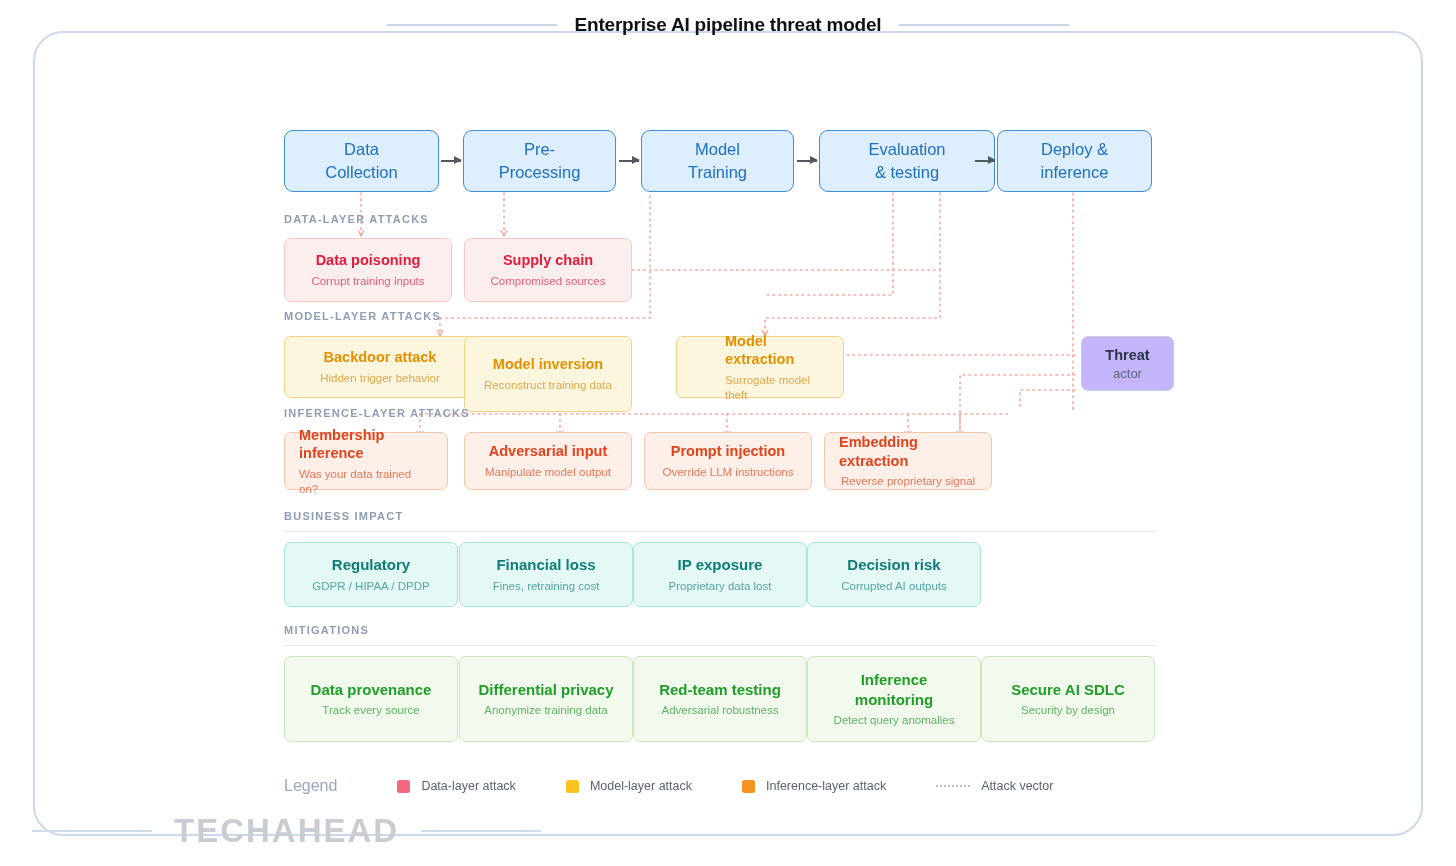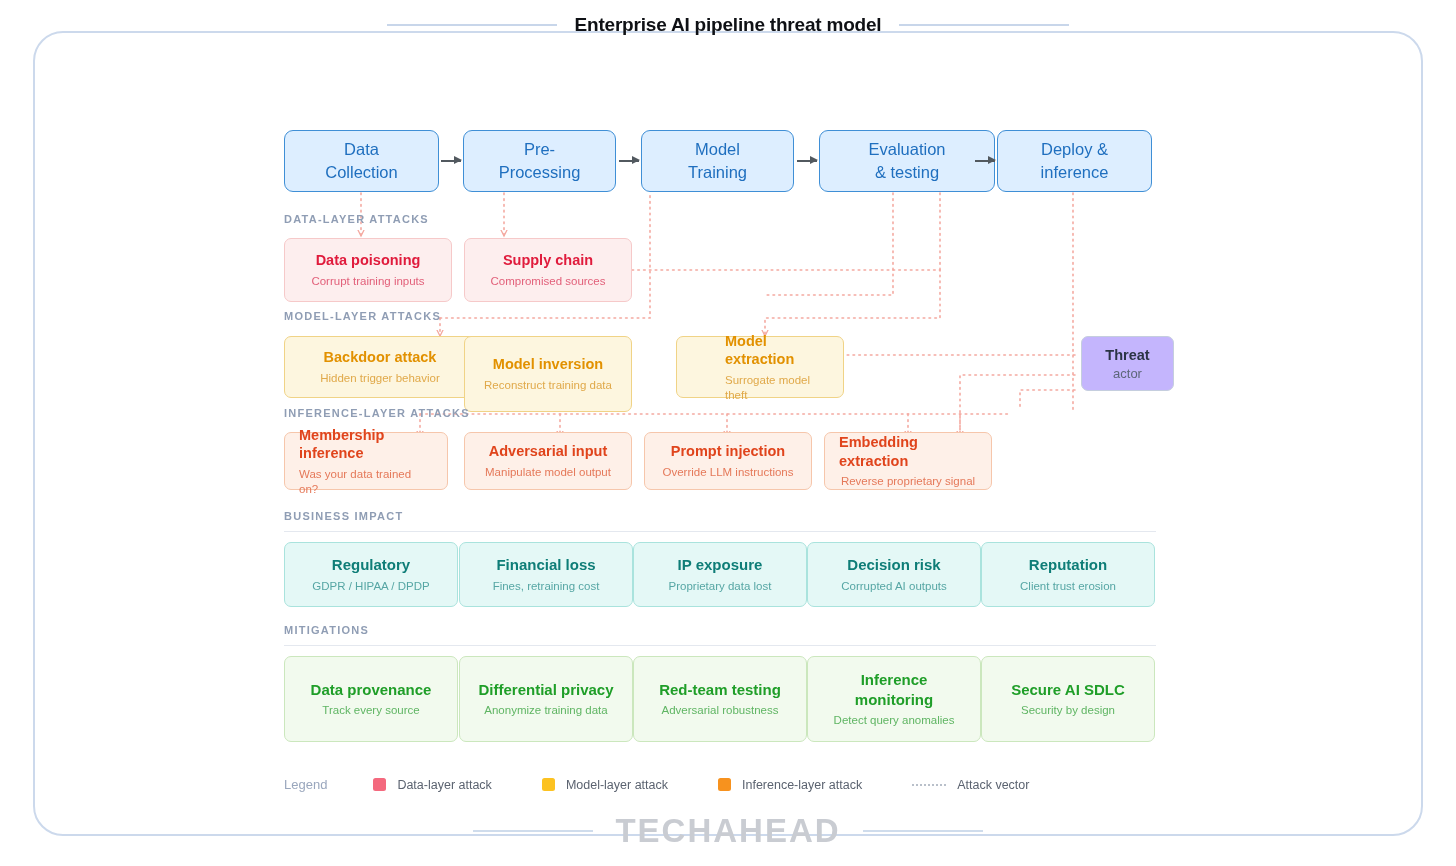--- a/index.html
+++ b/index.html
@@ -29,21 +29,21 @@
 
   
   .outer-frame {
     position: absolute; left: 33px; top: 31px; width: 1390px; height: 805px;
     border: 2px solid #ccd9ec; border-radius: 30px; background: transparent;
   }
 
   
   .footer-row {
     position: absolute; top: 812px; left: 0; width: 1456px;
-    display: flex; align-items: center; justify-content: center; gap: 22px;
+    display: flex; align-items: center; justify-content: flex-start; gap: 22px; padding-left: 32px;
   }
   .footer-rule { height: 2px; background: #cfdcec; width: 120px; }
   .brand {
     font-size: 33px; font-weight: bold; letter-spacing: 2px;
     color: #c9ccd2; font-family: "Liberation Sans", sans-serif;
   }
 
   
   .stage {
     position: absolute; height: 62px; border-radius: 9px;
@@ -110,21 +110,21 @@
   .threat-actor {
     position: absolute; border-radius: 7px;
     background: #c4b5fd; border: 1.3px solid #c5cede;
     display: flex; flex-direction: column; align-items: center; justify-content: center;
   }
   .threat-actor .t-title { font-size: 14.5px; font-weight: bold; color: #2b3445; }
   .threat-actor .t-sub   { font-size: 13px; color: #5d6679; margin-top: 3px; }
 
   
   .legend { position: absolute; left: 284px; top: 777px; display: flex; align-items: center; }
-  .legend-title { font-size: 13px; color: #9aa7bd; margin-right: 46px; }
+  .legend-title { font-size: 16px; color: #9aa7bd; margin-right: 60px; }
   .legend-item { display: flex; align-items: center; margin-right: 50px; }
   .legend-swatch { width: 13px; height: 13px; border-radius: 2.5px; margin-right: 11px; }
   .legend-text { font-size: 12.5px; color: #5b6370; white-space: nowrap; }
   .legend-dash {
     width: 34px; height: 0; border-top: 2px dotted #b9c0ca; margin-right: 11px;
   }
 
   
   svg.wires { position: absolute; left: 0; top: 0; width: 1456px; height: 866px; pointer-events: none; }
 </style>
@@ -259,24 +259,20 @@
     <div class="c-title">Financial loss</div>
     <div class="c-sub">Fines, retraining cost</div>
   </div>
   <div class="card impact" style="left:633px; top:542px; width:174px; height:65px;">
     <div class="c-title">IP exposure</div>
     <div class="c-sub">Proprietary data lost</div>
   </div>
   <div class="card impact" style="left:807px; top:542px; width:174px; height:65px;">
     <div class="c-title">Decision risk</div>
     <div class="c-sub">Corrupted AI outputs</div>
-  </div>
-  <div class="card impact" style="left:981px; top:542px; width:174px; height:65px;">
-    <div class="c-title">Reputation</div>
-    <div class="c-sub">Client trust erosion</div>
   </div>
 
   <div class="sec-label" style="left:284px; top:624px;">MITIGATIONS</div>
   <div class="sec-rule" style="left:284px; top:645px; width:872px;"></div>
   <div class="card mitigation" style="left:284px; top:656px; width:174px; height:86px;">
     <div class="c-title">Data provenance</div>
     <div class="c-sub">Track every source</div>
   </div>
   <div class="card mitigation" style="left:459px; top:656px; width:174px; height:86px;">
     <div class="c-title">Differential privacy</div>

